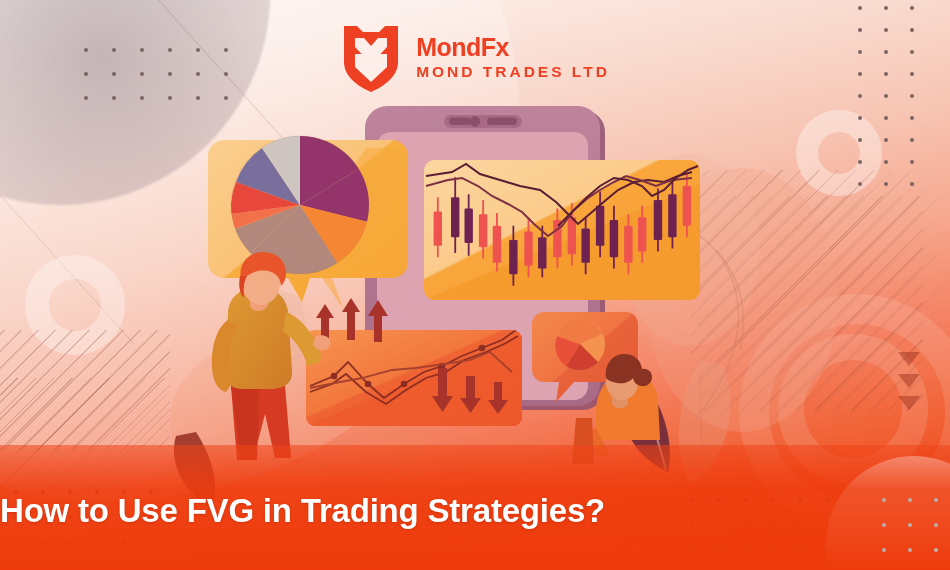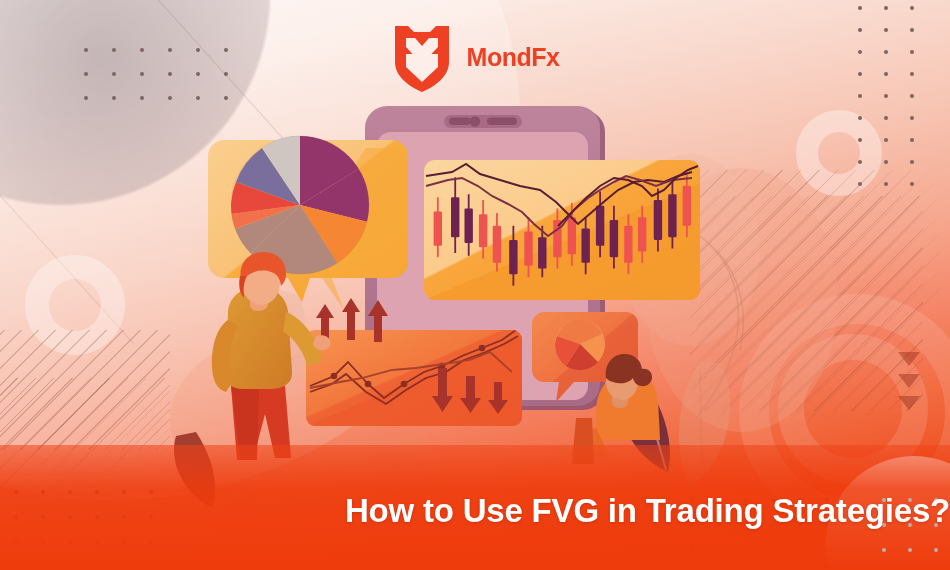--- a/index.html
+++ b/index.html
@@ -110,21 +110,21 @@
   }
 
   
   #title-band{
     position:absolute; left:0; bottom:0; width:950px; height:125px;
     z-index:45;
     background:linear-gradient(180deg, rgba(239,69,26,.55) 0%, rgba(238,60,14,.88) 35%, #ee3c0c 100%);
   }
   #page-title{
     position:absolute; left:0; bottom:40px; width:950px;
-    text-align:right;
+    text-align:left;
     font-size:33px; font-weight:bold; color:#ffffff;
     letter-spacing:-0.2px;
     text-shadow:0 1px 3px rgba(150,30,10,.35);
     z-index:60;
   }
 </style>
 </head>
 <body>
 
 <div id="banner">
@@ -491,20 +491,21 @@
 
   <div id="logo-row">
     <svg id="logo-mark" viewBox="0 0 62 70">
       <path d="M4 4 h13 l6 6 h16 l6 -6 h13 v36 c0 14 -13 24 -27 30 C17 64 4 54 4 40 Z" fill="#ee4023"></path>
       <path d="M15 16 h9 l7 8 l7 -8 h9 v9 l-16 17 l-16 -17 z" fill="#fdeee9"></path>
       <path d="M15 32 h10 l6 7 v21 l-16 -15 z" fill="#fdeee9"></path>
       <path d="M47 32 h-10 l-6 7 v21 l16 -15 z" fill="#fdeee9"></path>
     </svg>
     <div id="logo-text">
       <div id="brand-name">MondFx</div>
+      <div id="brand-sub">MOND TRADES LTD</div>
     </div>
   </div>
 
   <div id="title-band"></div>
   <div class="white-circle"></div>
   <div class="dotgrid onwhite" id="dg-white" style="left:882px;top:498px;z-index:50;">
       <i style="left: 0px; top: 0px;"></i>
       <i style="left: 26px; top: 0px;"></i>
       <i style="left: 52px; top: 0px;"></i>
       <i style="left: 0px; top: 25px;"></i>

